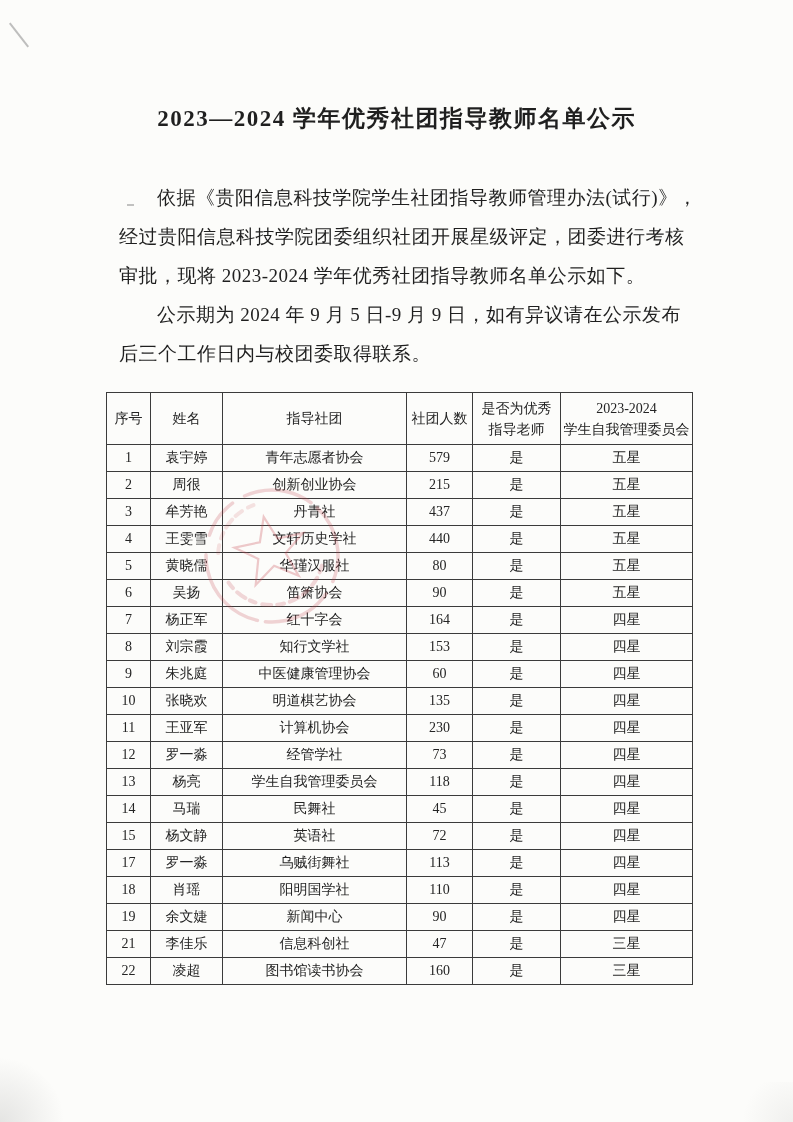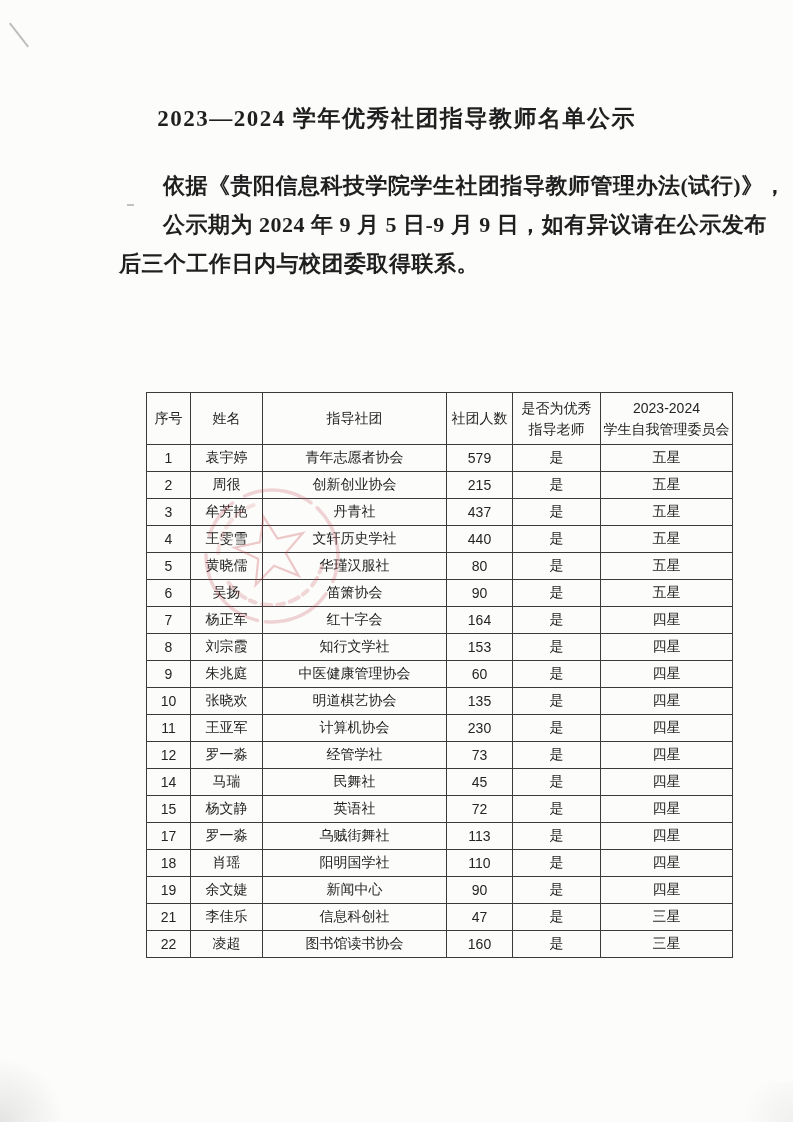--- a/index.html
+++ b/index.html
@@ -29,35 +29,34 @@
     background:radial-gradient(circle at 100% 100%,rgba(150,150,150,.12),rgba(150,150,150,0) 70%);
   }
 
   .doc-title{
     position:absolute;top:103px;left:0;width:100%;
     margin:0;text-align:center;
     font-size:23px;font-weight:bold;letter-spacing:1.5px;
   }
 
   .body-text{
-    position:absolute;top:166px;left:119px;width:560px;
-    font-size:22px;letter-spacing:.5px;font-weight:bold;
+    position:absolute;top:178px;left:119px;width:560px;
+    font-size:19px;letter-spacing:.5px;
   }
   .para{margin:0;}
   .para-line{
     line-height:39px;height:39px;white-space:nowrap;
   }
   .para-line.first{text-indent:2em;}
 
   .award-table{
     position:absolute;top:392px;left:106px;
     border-collapse:collapse;table-layout:fixed;
     width:586px;
-    font-family:Liberation Sans, sans-serif;
-    margin-left:40px;
+    font-family:Liberation Serif, serif;
   }
   .award-table th,.award-table td{
     border:1.5px solid #3b3b3b;
     text-align:center;vertical-align:middle;
     padding:0;color:#242424;
     overflow:hidden;white-space:nowrap;
   }
   .award-table thead tr{height:52px;}
   .award-table th{font-weight:normal;font-size:14px;line-height:21px;}
   .award-table tbody tr{height:27px;}
@@ -76,20 +75,22 @@
   <div class="artifact-tl"></div>
   <div class="speck"></div>
   <div class="corner-bl"></div>
   <div class="corner-br"></div>
 
   <h1 class="doc-title">2023—2024 学年优秀社团指导教师名单公示</h1>
 
   <div class="body-text">
       <div class="para">
         <div class="para-line first">依据《贵阳信息科技学院学生社团指导教师管理办法(试行)》，</div>
+        <div class="para-line">经过贵阳信息科技学院团委组织社团开展星级评定，团委进行考核</div>
+        <div class="para-line">审批，现将 2023-2024 学年优秀社团指导教师名单公示如下。</div>
       </div>
       <div class="para">
         <div class="para-line first">公示期为 2024 年 9 月 5 日-9 月 9 日，如有异议请在公示发布</div>
         <div class="para-line">后三个工作日内与校团委取得联系。</div>
       </div>
     </div>
 
   <table class="award-table">
     <colgroup>
       <col style="width:44px">
@@ -214,20 +215,28 @@
         </tr>
         <tr>
           <td>12</td>
           <td>罗一淼</td>
           <td>经管学社</td>
           <td>73</td>
           <td>是</td>
           <td>四星</td>
         </tr>
         <tr>
+          <td>13</td>
+          <td>杨亮</td>
+          <td>学生自我管理委员会</td>
+          <td>118</td>
+          <td>是</td>
+          <td>四星</td>
+        </tr>
+        <tr>
           <td>14</td>
           <td>马瑞</td>
           <td>民舞社</td>
           <td>45</td>
           <td>是</td>
           <td>四星</td>
         </tr>
         <tr>
           <td>15</td>
           <td>杨文静</td>

